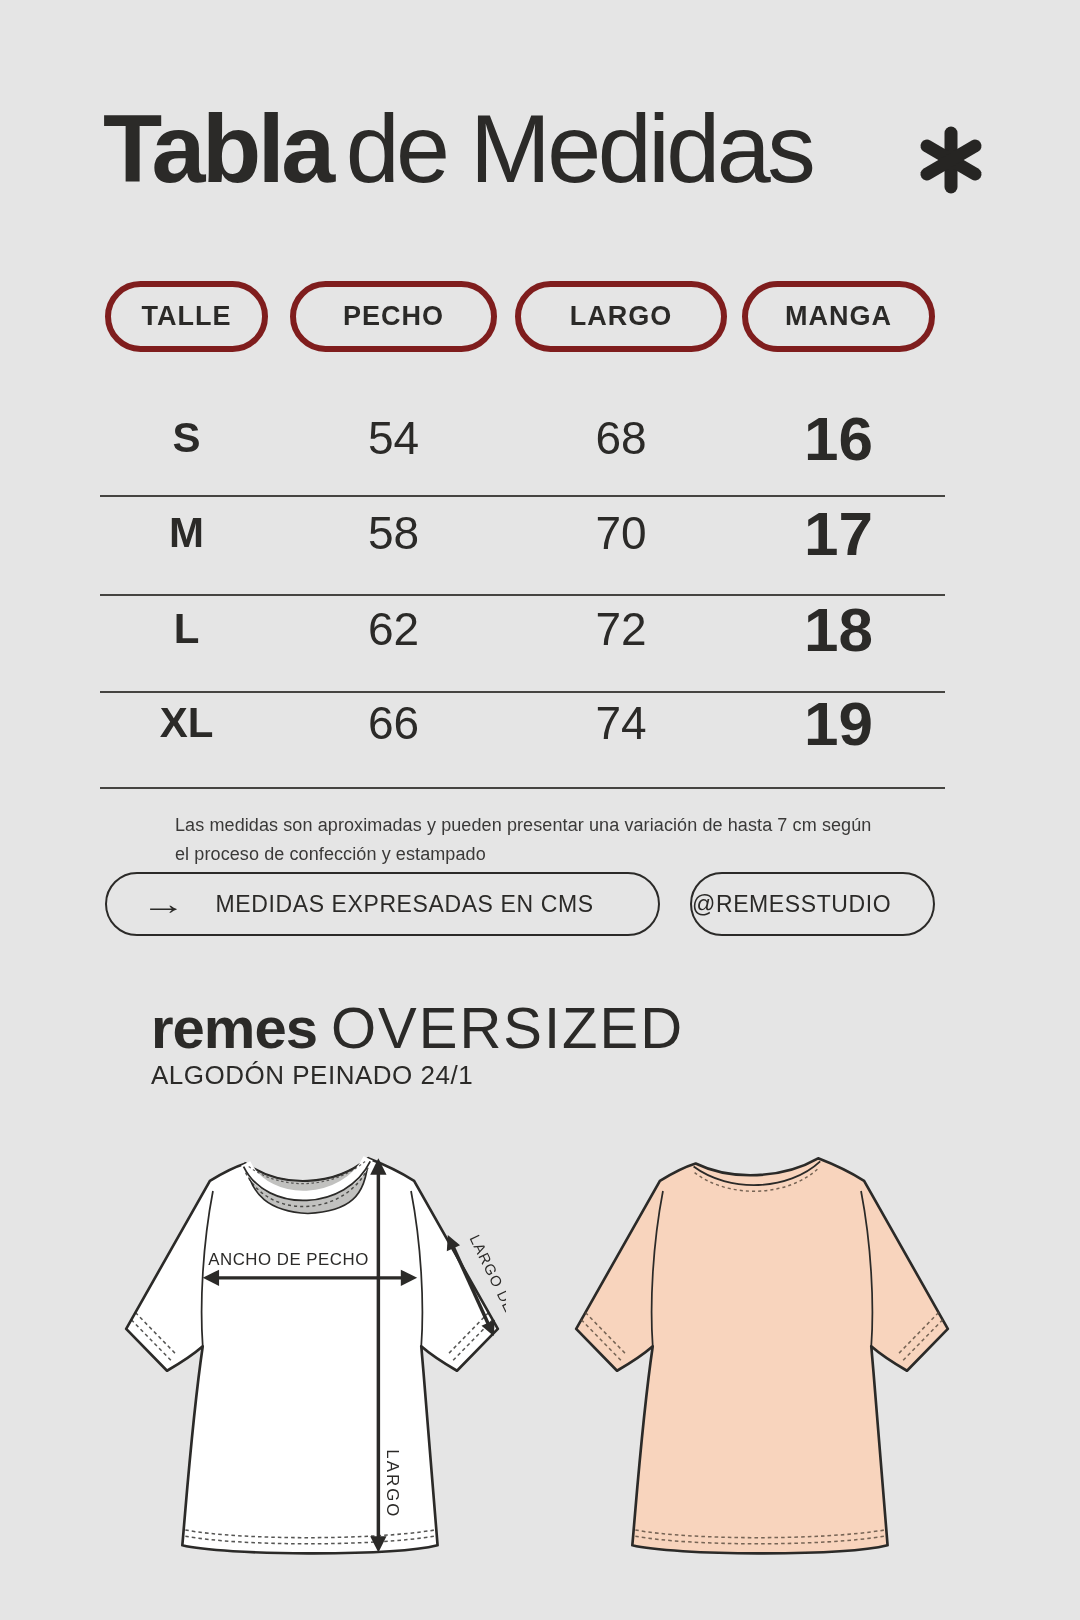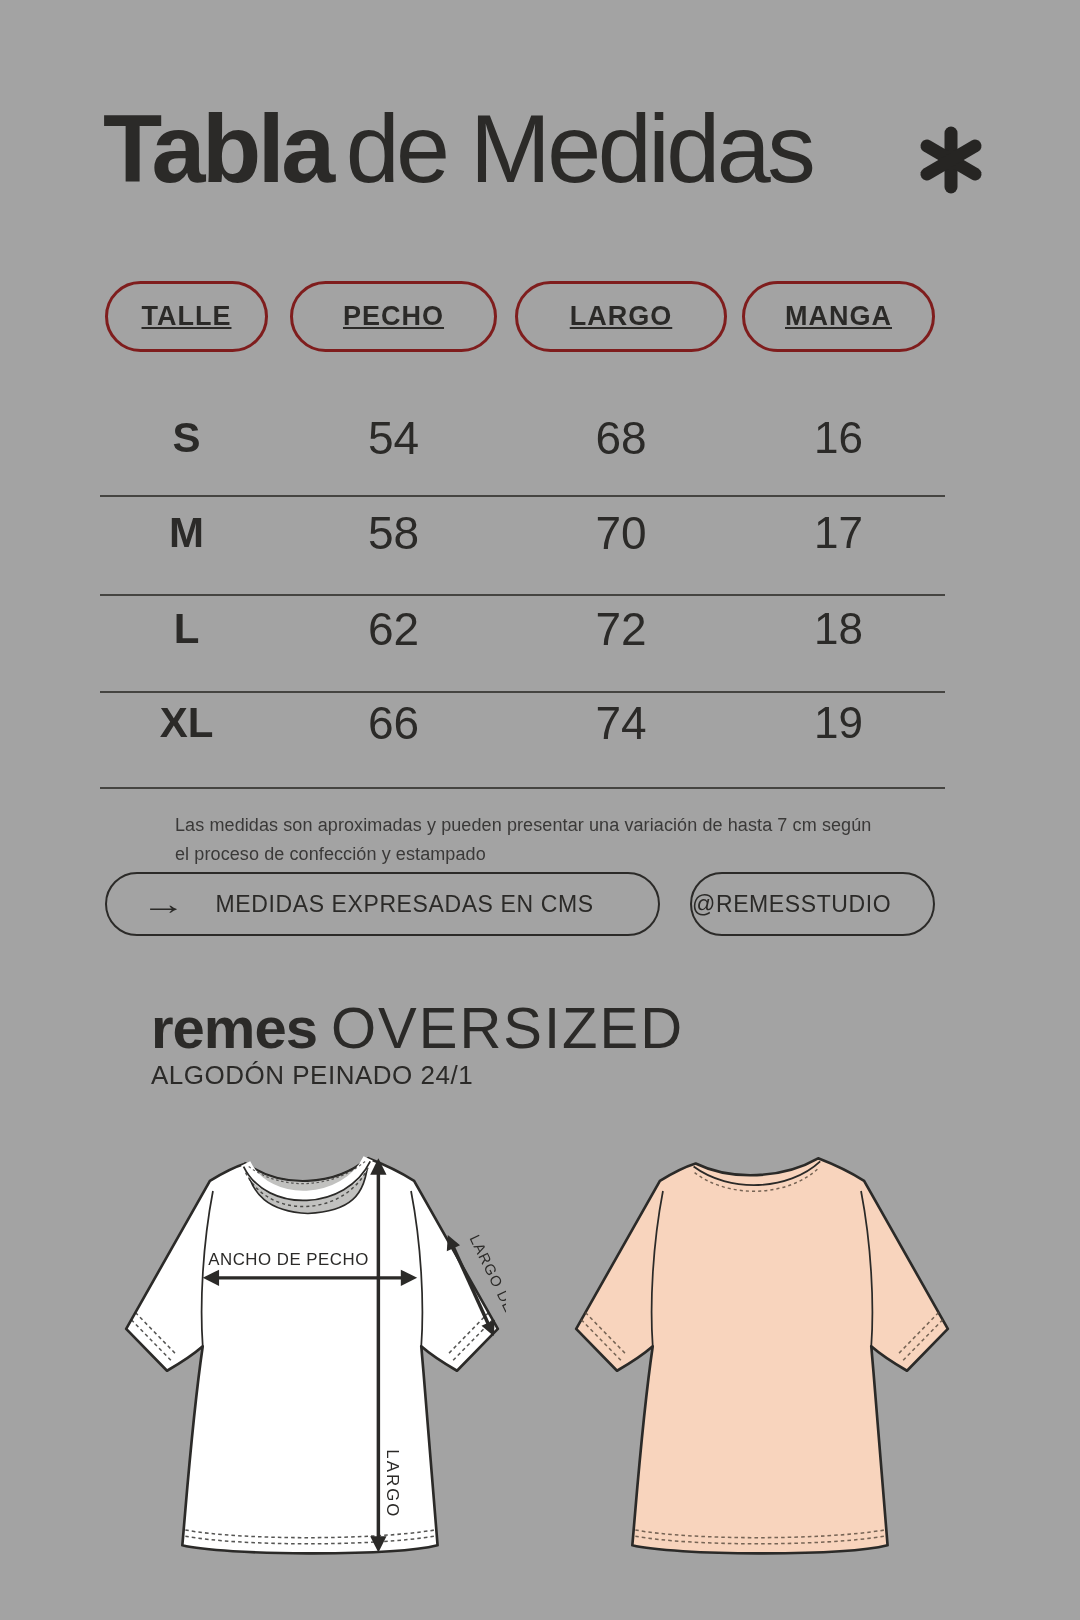--- a/index.html
+++ b/index.html
@@ -1,50 +1,50 @@
 <!DOCTYPE html>
 <html><head>
 <meta charset="utf-8">
 <style>
   html,body{margin:0;padding:0;}
   #poster{
     position:relative;
     width:1080px;height:1620px;
-    background:#a3a3a3;
+    background:#e5e5e5;
     font-family:"Liberation Sans", sans-serif;
     color:#2b2a28;
     overflow:hidden;
   }
   
   .title{
     position:absolute;left:103px;top:100px;
     font-size:97px;line-height:1;letter-spacing:-3.5px;
     white-space:nowrap;
   }
   .title .t-bold{font-weight:700;}
   .title .t-reg{font-weight:400;margin-left:14px;}
   .asterisk-svg{position:absolute;left:916px;top:124px;}
   
   .pill-row{position:absolute;left:105px;top:281px;display:flex;}
   .hpill{
-    height:71px;border:3px solid #7f1d1d;border-radius:37px;
+    height:71px;border:6px solid #7f1d1d;border-radius:37px;
     display:flex;align-items:center;justify-content:center;
     font-weight:700;font-size:27px;letter-spacing:1px;
-    box-sizing:border-box;background:transparent;text-decoration:underline;
+    box-sizing:border-box;background:transparent;
   }
   .hp0{width:163px;margin-right:22px;}
   .hp1{width:207px;margin-right:18px;}
   .hp2{width:212px;margin-right:15px;}
   .hp3{width:193px;}
   
   .trow{position:absolute;left:105px;width:830px;height:98px;display:flex;align-items:center;}
   .c0{width:163px;margin-right:22px;text-align:center;font-weight:700;font-size:42px;}
   .c1{width:207px;margin-right:18px;text-align:center;font-size:46px;font-weight:400;}
   .c2{width:212px;margin-right:15px;text-align:center;font-size:46px;font-weight:400;}
-  .c3{width:193px;text-align:center;font-size:44px;font-weight:400;}
+  .c3{width:193px;text-align:center;font-size:62px;font-weight:700;}
   .divider{position:absolute;left:100px;width:845px;height:2px;background:#454441;}
   
   .note{
     position:absolute;left:175px;top:811px;width:700px;
     font-size:18px;line-height:28.5px;color:#3a3938;letter-spacing:.1px;
   }
   
   .bpill{
     position:absolute;top:872px;height:64px;border:2.5px solid #2b2a28;border-radius:33px;
     box-sizing:border-box;display:flex;align-items:center;

